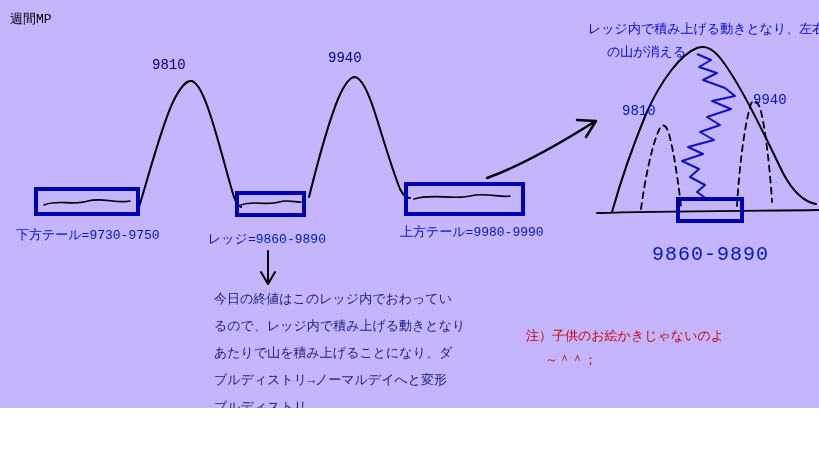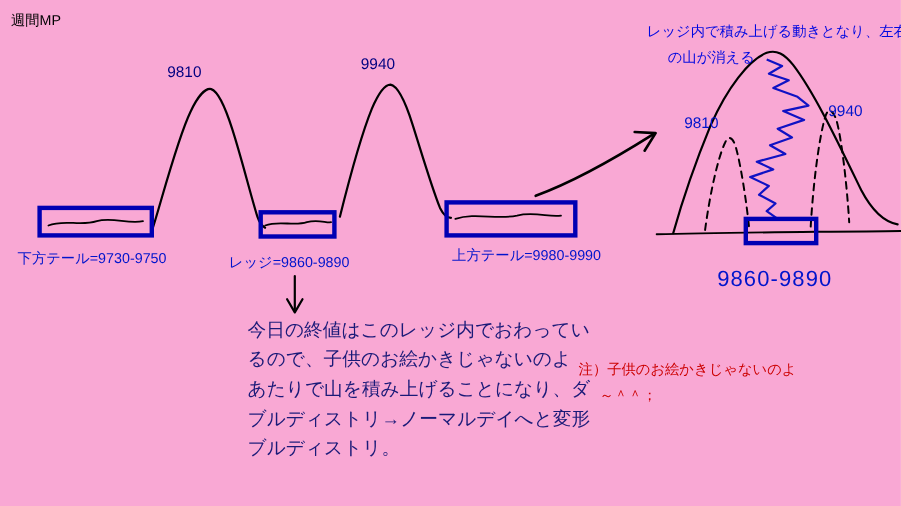--- a/index.html
+++ b/index.html
@@ -1,33 +1,33 @@
 <!DOCTYPE html>
 <html><head>
 <meta charset="utf-8">
 <style>
   html,body { margin:0; padding:0; background:#ffffff; }
   .canvas {
-    position:relative; width:819px; height:460px; background:#f9a8d4;
-    font-family:Liberation Sans, sans-serif; overflow:hidden;
+    position:relative; width:819px; height:408px; background:#c4b5fd;
+    font-family:Liberation Mono, monospace; overflow:hidden;
   }
   .draw { position:absolute; left:0; top:0; }
   .t { position:absolute; white-space:nowrap; font-size:13px; }
   .title     { left:10px;  top:10px;  color:#000000; }
   .pk1       { left:152px; top:57px;  color:#000080; font-size:14px; }
   .pk2       { left:328px; top:50px;  color:#000080; font-size:14px; }
   .lbl-lower { left:16px;  top:226px; color:#0014cc; }
   .lbl-ledge { left:208px; top:230px; color:#0014cc; }
-  .lbl-upper { left:400px; top:223px; color:#0014cc;margin-left:11px; }
+  .lbl-upper { left:400px; top:223px; color:#0014cc; }
   .ann1      { left:588px; top:20px;  color:#0008e0; }
   .ann2      { left:588px; top:43px;  color:#0008e0;margin-left:19px; }
   .rpk1      { left:622px; top:103px; color:#0014cc; font-size:14px; }
   .rpk2      { left:753px; top:92px;  color:#0014cc; font-size:14px; }
   .rbox-lbl  { left:652px; top:243px; color:#0014cc; font-size:20px; letter-spacing:1px; }
-  .note      { left:225px; top:286px; color:#1a1a78; line-height:27px; font-size:17px; position:absolute; }
+  .note      { left:214px; top:286px; color:#1a1a78; line-height:27px; font-size:13px; position:absolute; }
   .joke1     { left:526px; top:327px; color:#cc0000; }
   .joke2     { left:545px; top:351px; color:#cc0000; }
 </style>
 </head>
 <body>
 
 <div class="canvas">
 
   <svg class="draw" width="819" height="460" viewBox="0 0 819 460">
 
@@ -80,21 +80,21 @@
 
   <div class="t ann1">レッジ内で積み上げる動きとなり、左右</div>
   <div class="t ann2">の山が消える</div>
 
   <div class="t rpk1">9810</div>
   <div class="t rpk2">9940</div>
   <div class="t rbox-lbl">9860-9890</div>
 
   <div class="note">
     <div>今日の終値はこのレッジ内でおわってい</div>
-    <div>るので、子供のお絵かきじゃないのよ</div>
+    <div>るので、レッジ内で積み上げる動きとなり</div>
     <div>あたりで山を積み上げることになり、ダ</div>
     <div>ブルディストリ→ノーマルデイへと変形</div>
     <div>ブルディストリ。</div>
   </div>
 
   <div class="t joke1">注）子供のお絵かきじゃないのよ</div>
   <div class="t joke2">～＾＾；</div>
 
 </div>
 

